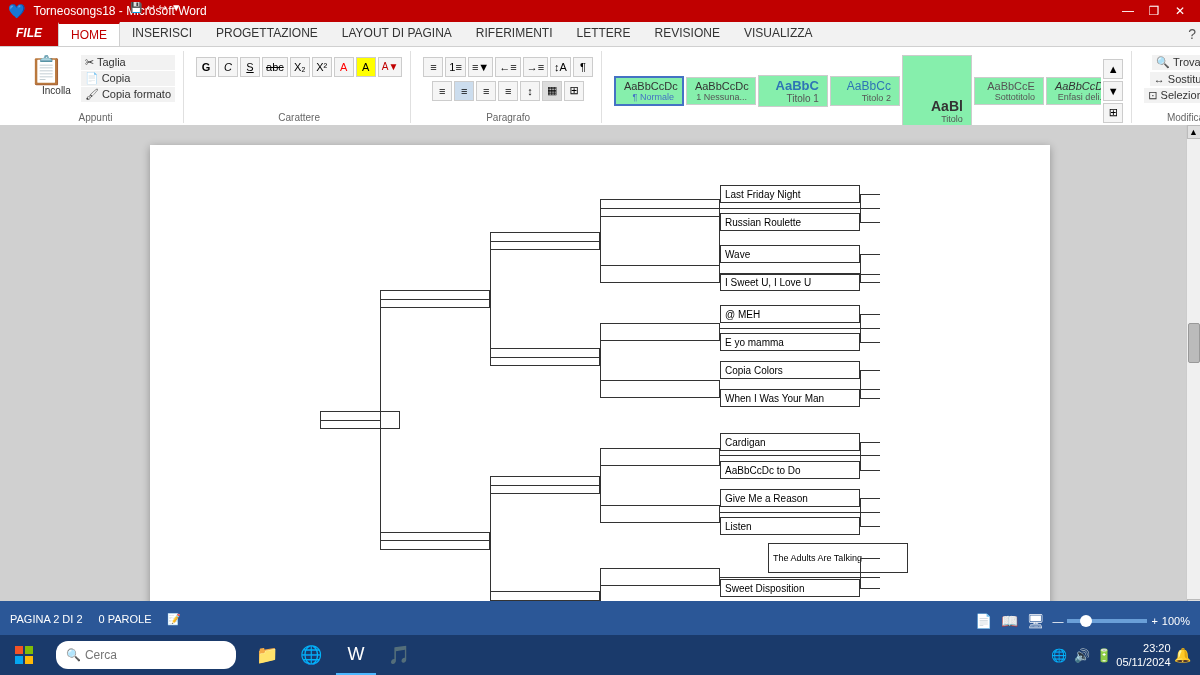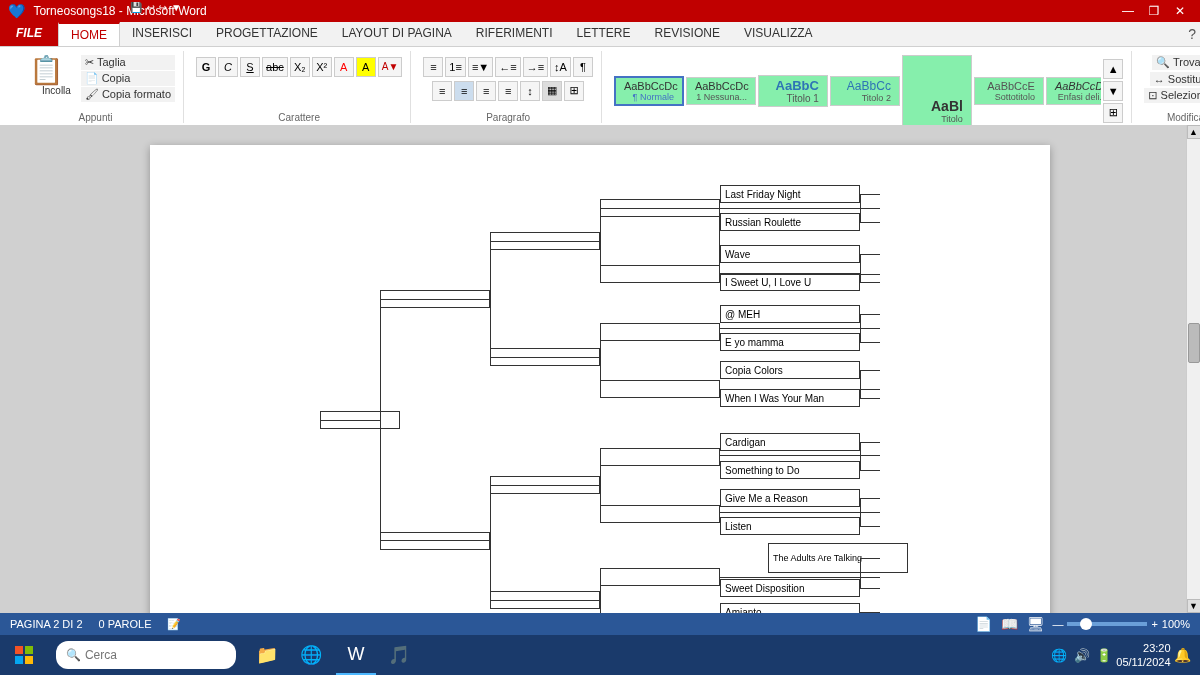--- a/index.html
+++ b/index.html
@@ -127,23 +127,23 @@
     }
     .style-item {
       border: 1px solid #ccc; padding: 2px 8px; font-size: 11px;
       cursor: pointer; white-space: nowrap; background: #86efac; min-width: 70px;
       text-align: right;
     }
     .style-item.selected { border: 2px solid #4472c4; }
 
     
     .status-bar {
-      position: fixed; bottom: 40px; left: 0; right: 0; height: 22px;
-      background: #2b5797; display: flex; align-items: center;
-      color: white; font-size: 11px; padding: 4px 10px;
+      position: fixed; bottom: 40px; left: 0; right: 0; height: 34px;
+      background: #2b5797; display: flex; align-items: flex-start;
+      color: white; font-size: 11px; padding: 12px 10px;
       justify-content: space-between;
     }
     .status-left { display: flex; gap: 16px; }
     .status-right { display: flex; align-items: center; gap: 8px; }
     .zoom-control { display: flex; align-items: center; gap: 4px; }
     .zoom-slider {
       -webkit-appearance: none; appearance: none;
       width: 80px; height: 4px; background: #6a9fd8; outline: none;
     }
     .zoom-slider::-webkit-slider-thumb {
@@ -369,21 +369,21 @@
       <div style="position:absolute; left:540px; top:129px; height:28px; border-left:1px solid #333;"></div>
       <div style="position:absolute; left:540px; top:157px; width:20px; border-top:1px solid #333;"></div>
 
       <div class="bracket-box" style="left:400px; top:176px; width:140px; height:18px;">Copia Colors</div>
       <div class="bracket-box" style="left:400px; top:204px; width:140px; height:18px;">When I Was Your Man</div>
       <div style="position:absolute; left:540px; top:185px; width:20px; border-top:1px solid #333;"></div>
       <div style="position:absolute; left:540px; top:185px; height:28px; border-left:1px solid #333;"></div>
       <div style="position:absolute; left:540px; top:213px; width:20px; border-top:1px solid #333;"></div>
 
       <div class="bracket-box" style="left:400px; top:248px; width:140px; height:18px;">Cardigan</div>
-      <div class="bracket-box" style="left:400px; top:276px; width:140px; height:18px;">Something to Do</div>
+      <div class="bracket-box" style="left:400px; top:276px; width:140px; height:18px;">AaBbCcDc to Do</div>
       <div style="position:absolute; left:540px; top:257px; width:20px; border-top:1px solid #333;"></div>
       <div style="position:absolute; left:540px; top:257px; height:28px; border-left:1px solid #333;"></div>
       <div style="position:absolute; left:540px; top:285px; width:20px; border-top:1px solid #333;"></div>
 
       <div class="bracket-box" style="left:400px; top:304px; width:140px; height:18px;">Give Me a Reason</div>
       <div class="bracket-box" style="left:400px; top:332px; width:140px; height:18px;">Listen</div>
       <div style="position:absolute; left:540px; top:313px; width:20px; border-top:1px solid #333;"></div>
       <div style="position:absolute; left:540px; top:313px; height:28px; border-left:1px solid #333;"></div>
       <div style="position:absolute; left:540px; top:341px; width:20px; border-top:1px solid #333;"></div>
 

